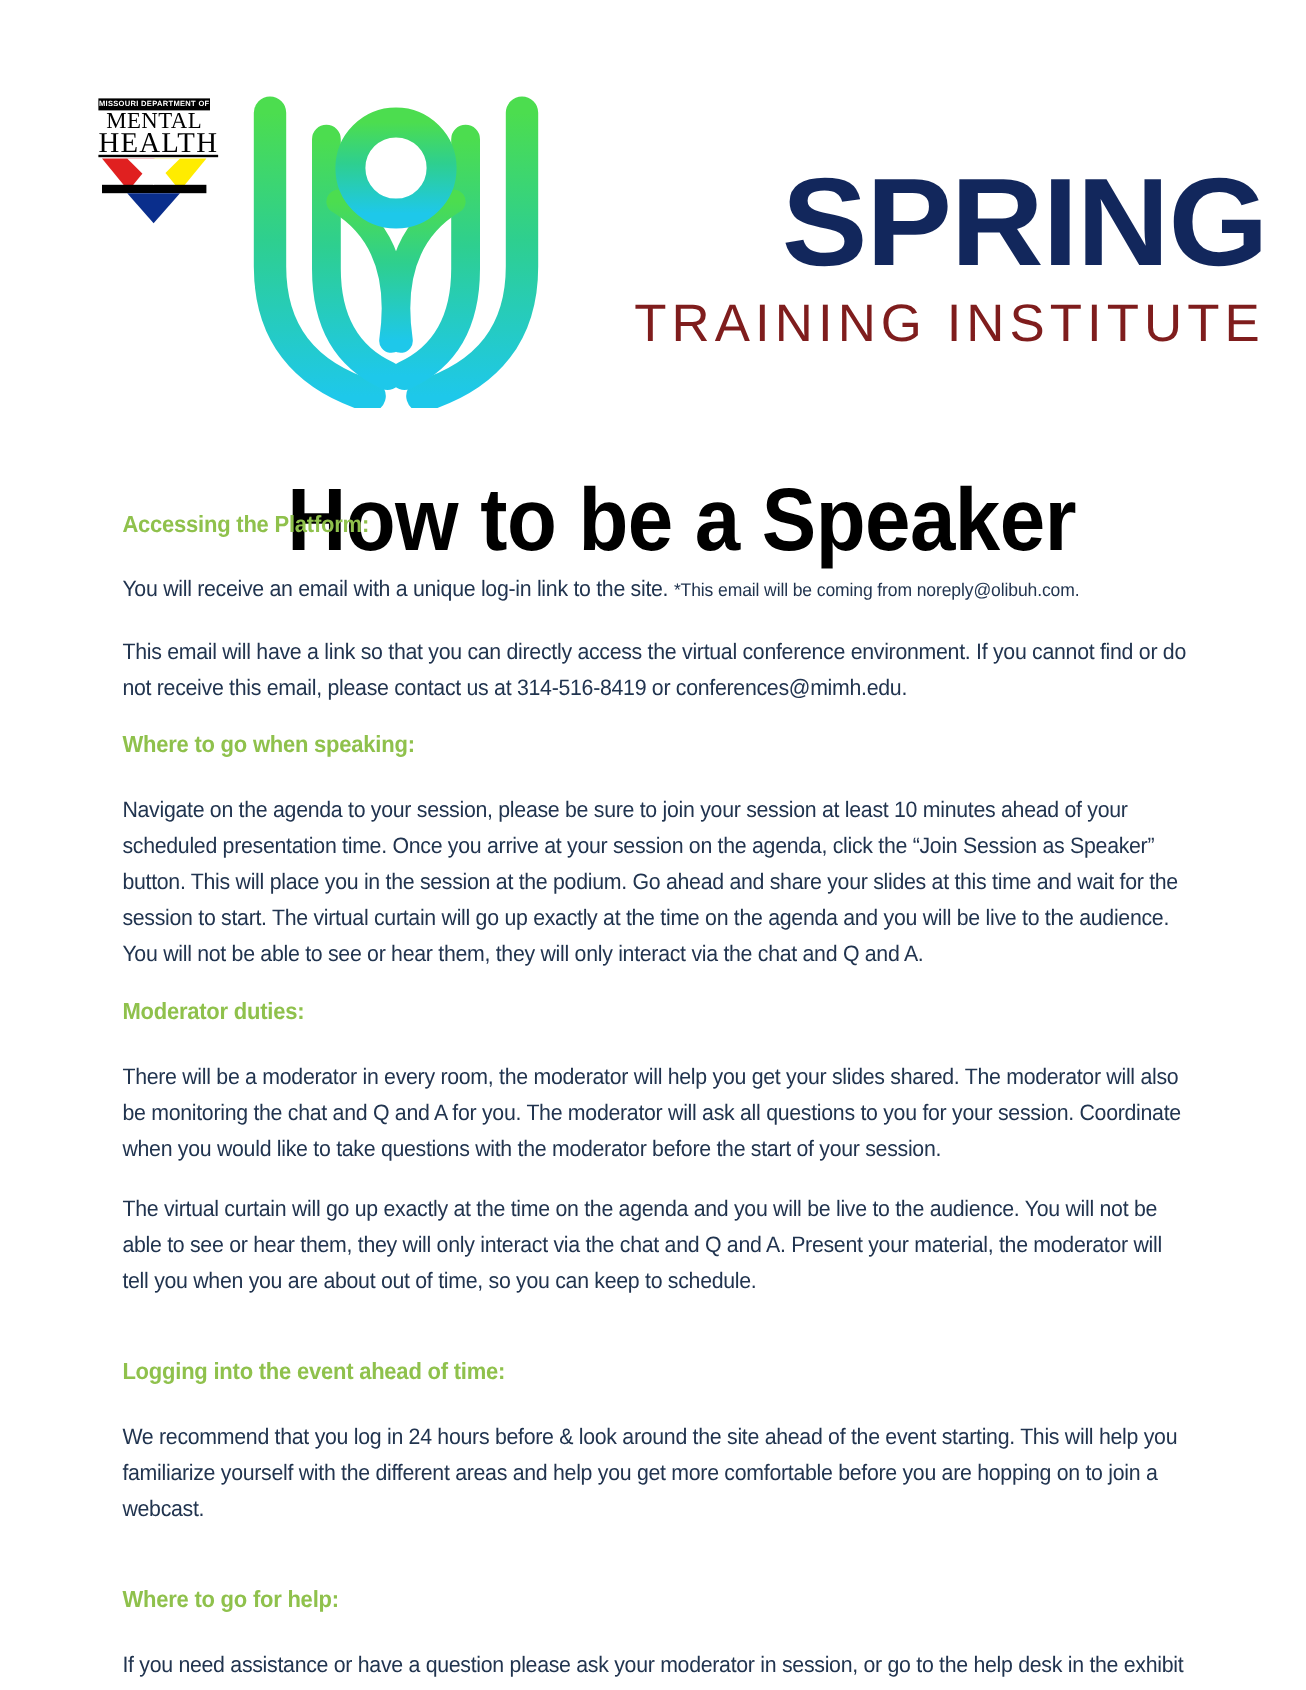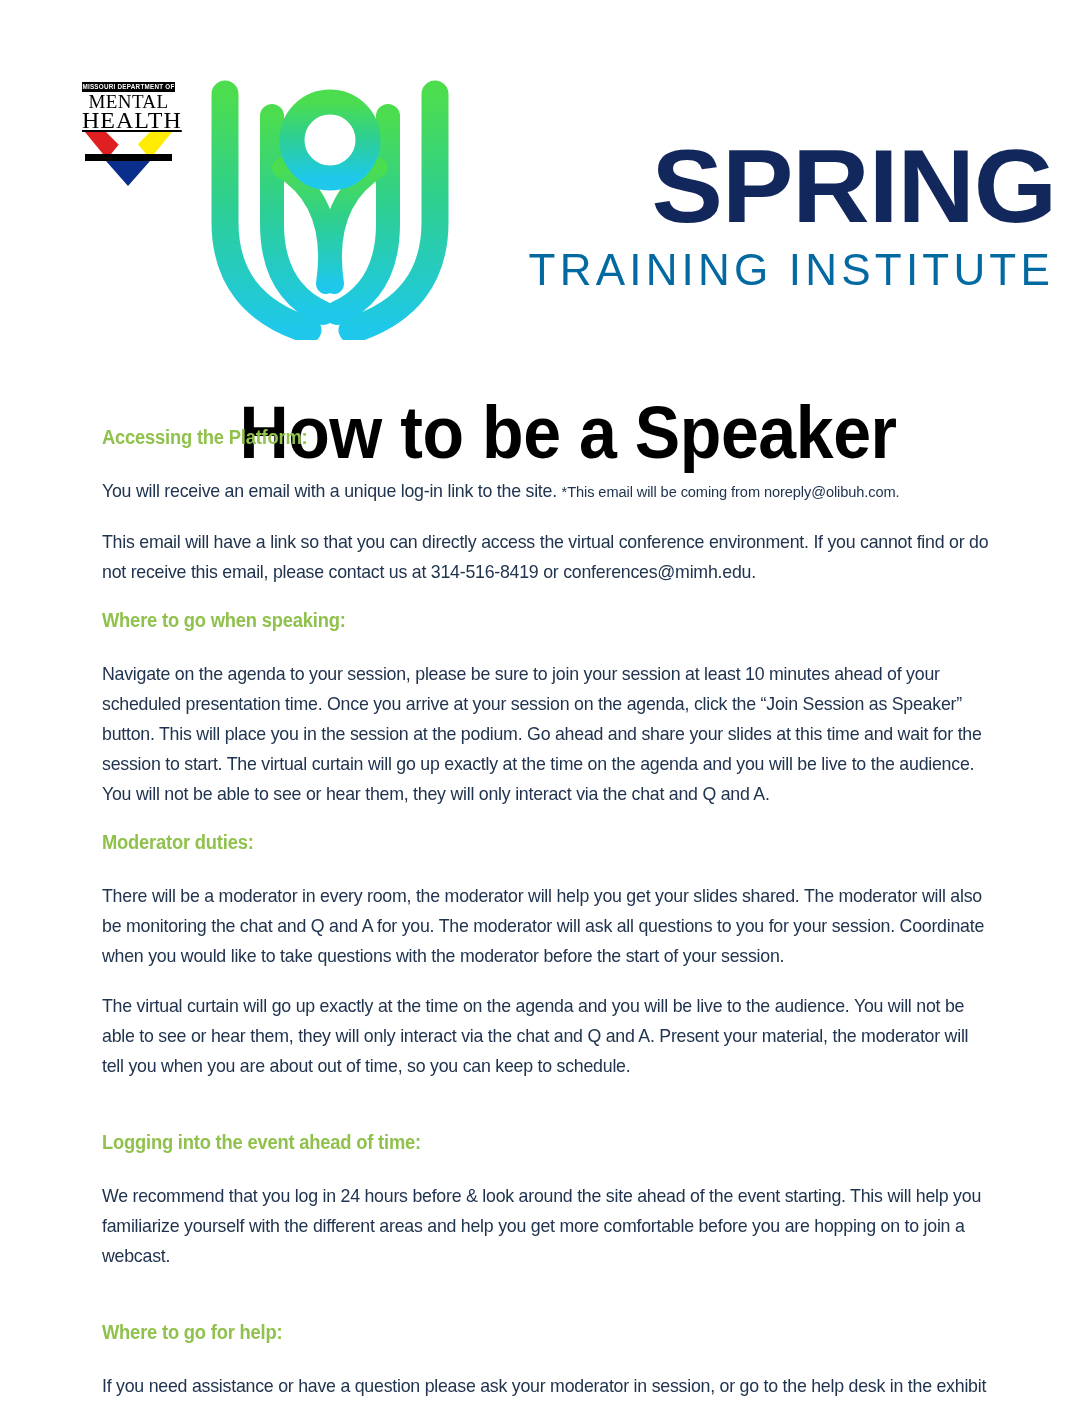--- a/index.html
+++ b/index.html
@@ -128,21 +128,21 @@
     text-align: right;
     transform: scaleX(1.03);
     transform-origin: right center;
   }
   .sti-sub {
     font-family: "Liberation Sans", sans-serif;
     font-weight: normal;
     font-size: 44px;
     line-height: 52px;
     letter-spacing: 4.2px;
-    color: #0369a1;
+    color: #7f1d1d;
     text-align: right;
     margin-top: 8px;
     padding-right: 2px;
   }
 
   
   .doc-title {
     position: absolute;
     left: 0; right: 0;
     top: 342px;

